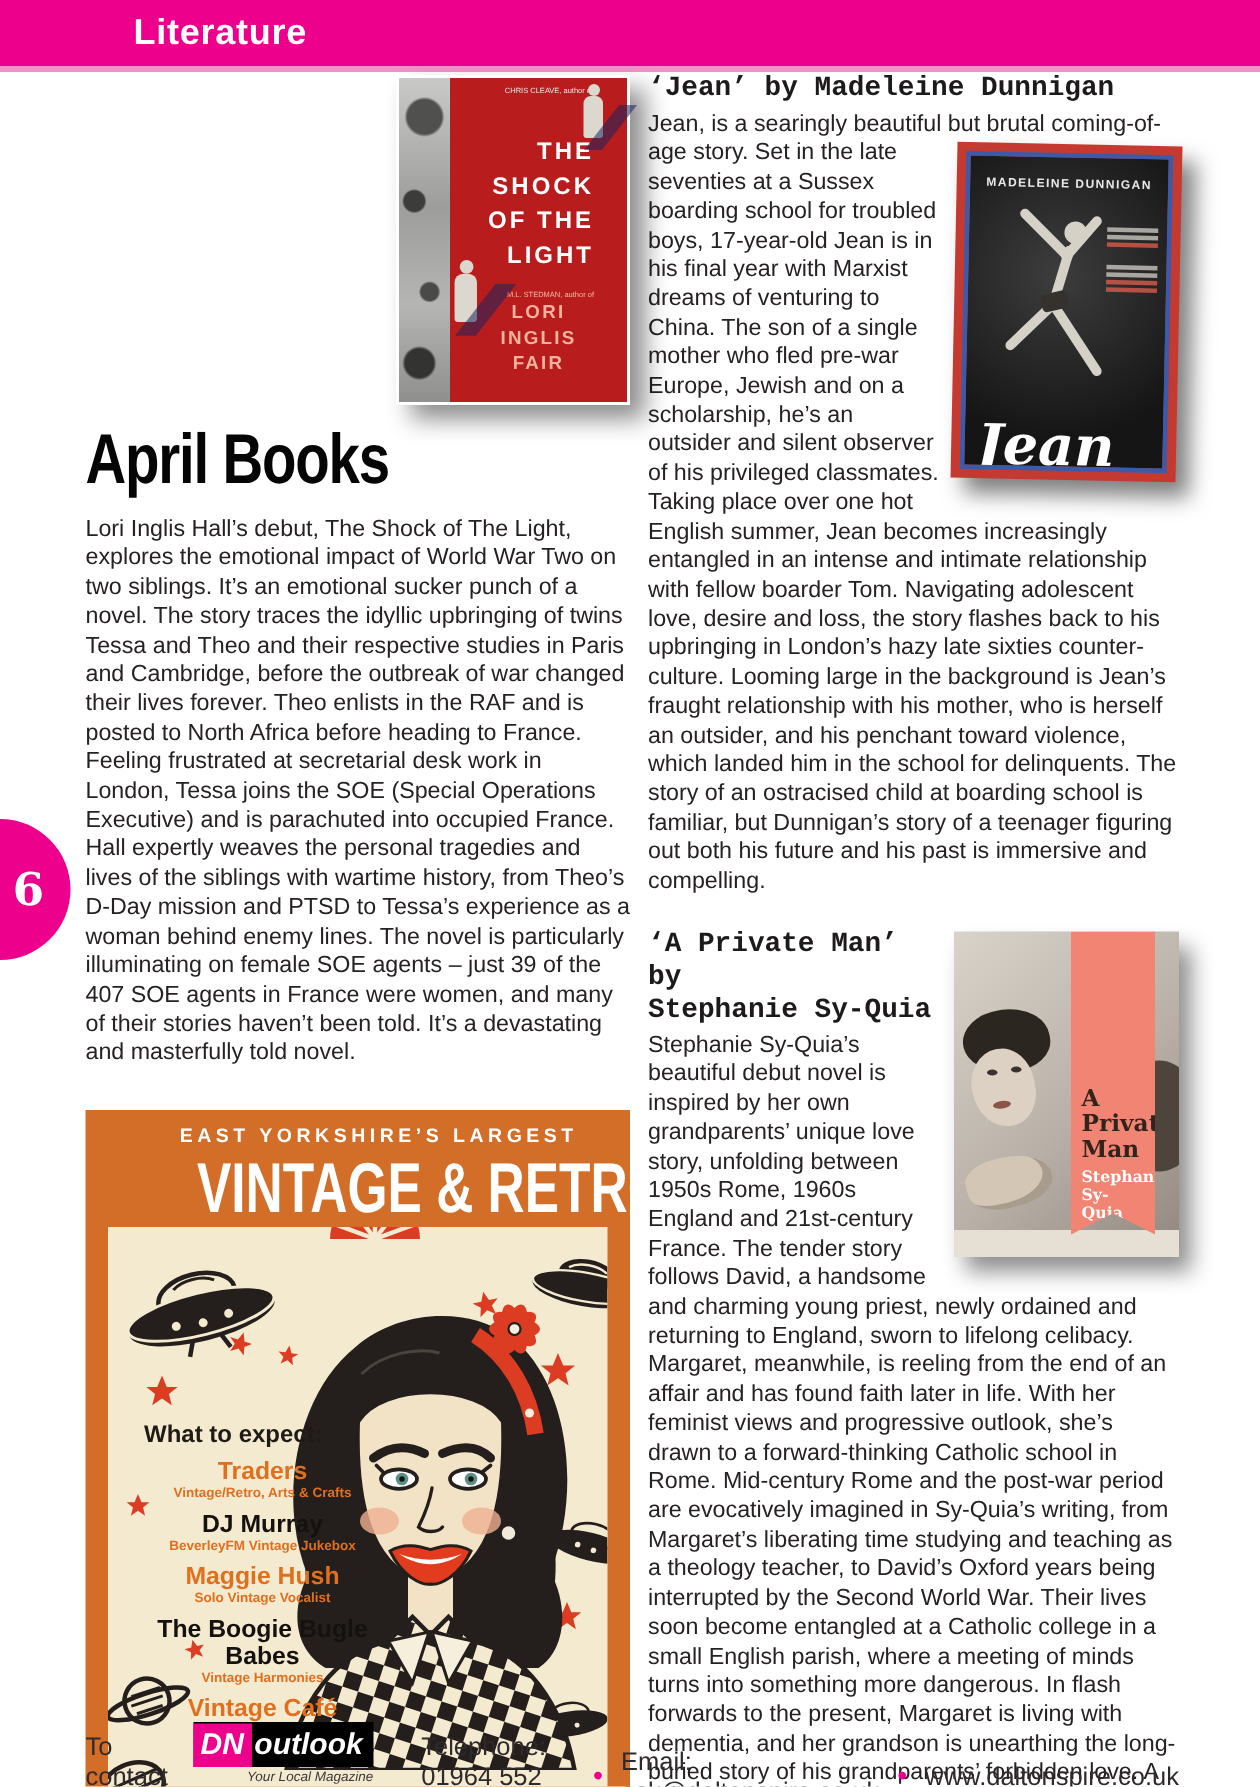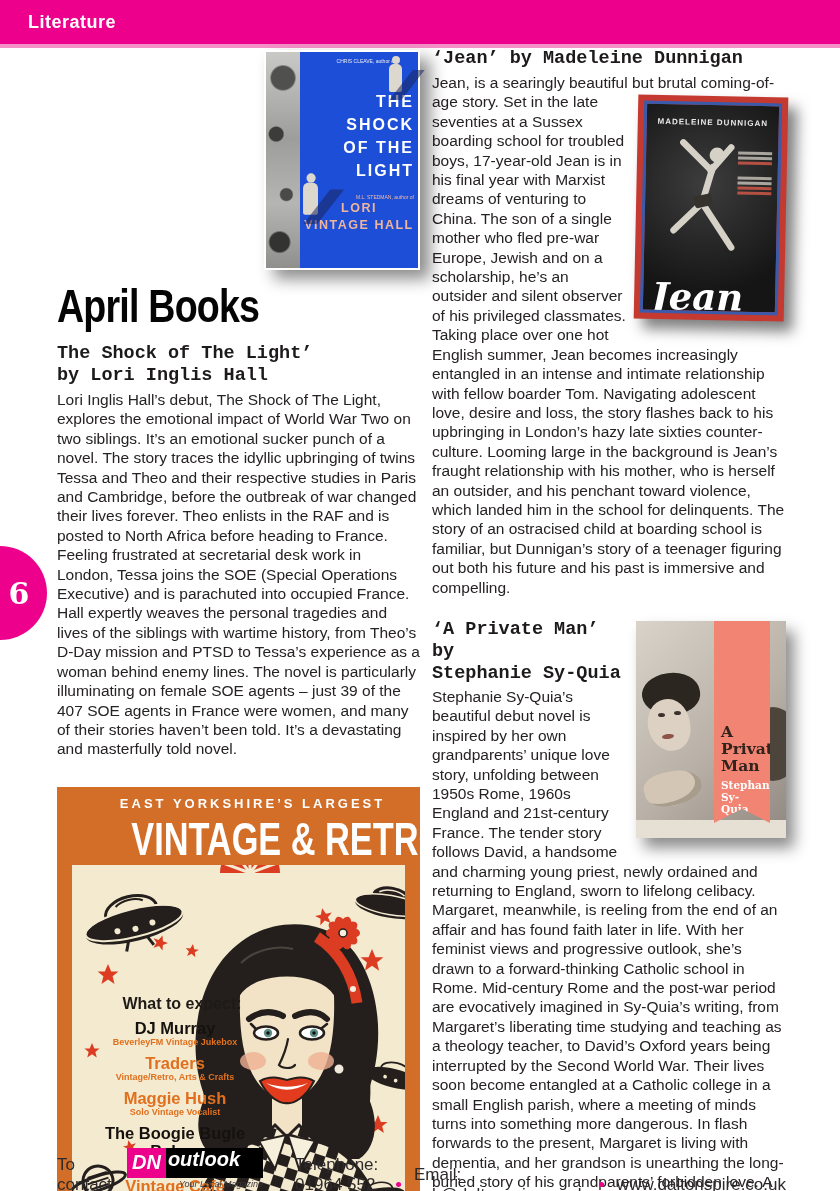--- a/index.html
+++ b/index.html
@@ -5,21 +5,21 @@
   * { margin:0; padding:0; box-sizing:border-box; }
   html,body { width:840px; }
   body {
     width:840px; height:1191px; position:relative; overflow:hidden;
     background:#ffffff; font-family:"Liberation Sans", sans-serif; color:#231f20;
   }
   .page { position:relative; width:840px; height:1191px; }
 
   
   .topbar { position:absolute; left:0; top:0; width:840px; height:44px; background:#EC008C; display:flex; align-items:center; }
-  .topbar-title { color:#fff; font-weight:800; font-size:18px; letter-spacing:.5px; margin-left:28px; }
+  .topbar-title { color:#fff; font-weight:800; font-size:24px; letter-spacing:.5px; margin-left:89px; }
   .topbar-strip { position:absolute; left:0; top:44px; width:840px; height:4px; background:#F590C6; }
 
   
   .page-badge { position:absolute; left:-47px; top:546px; width:94px; height:94px; border-radius:50%; background:#EC008C; display:flex; align-items:center; justify-content:center; }
   .page-badge span { font-family:"DejaVu Serif", serif; color:#fff; font-size:30px; font-weight:700; margin-left:38px; }
 
   
   .content { position:absolute; left:57px; top:48px; width:729px; display:grid; grid-template-columns:363px 354px; column-gap:12px; }
   .body-text { font-size:15.5px; line-height:19.4px; color:#262223; }
   .review-heading { font-size:18.5px; line-height:22px; font-weight:700; color:#1d1a1b;font-family:Liberation Mono, monospace; }
@@ -35,21 +35,21 @@
   
   .cover-shock { width:156px; height:220px; margin:2px 0 8px 10px; background:#fff; padding:2px; box-shadow:10px 9px 15px rgba(0,0,0,.45); display:flex; }
   .shock-strip { width:34px; height:100%;
     background:
       radial-gradient(circle at 50% 12%, #50504e 6%, transparent 7%),
       radial-gradient(circle at 30% 38%, #3c3c3a 5%, transparent 6%),
       radial-gradient(circle at 60% 66%, #4a4a48 4%, transparent 5%),
       radial-gradient(circle at 40% 88%, #333331 5%, transparent 6%),
       linear-gradient(180deg,#c9c9c7,#9d9d9b 40%,#b5b5b3 70%,#8f8f8d);
   }
-  .shock-main { position:relative; flex:1; background:#1d4ed8; display:flex; flex-direction:column; align-items:flex-end; padding:6px 4px; }
+  .shock-main { position:relative; flex:1; background:#b91c1c; display:flex; flex-direction:column; align-items:flex-end; padding:6px 22px; }
   .shock-quote { font-size:5px; line-height:6px; color:#F0B9A2; text-align:center; align-self:center; margin-left:14px; }
   .shock-quote .attr { color:#e8e8ee; }
   .shock-title { margin-top:26px; text-align:right; color:#fff; font-weight:700; font-size:16px; line-height:23px; letter-spacing:2px; }
   .shock-quote2 { margin-top:12px; font-size:5px; line-height:6px; color:#F0B9A2; text-align:right; }
   .shock-author { align-self:center; text-align:center; color:#EFB49B; font-weight:700; font-size:12.5px; line-height:17px; letter-spacing:1.5px; }
   .figure { position:absolute; }
   .figure .head { width:8px; height:8px; border-radius:50%; background:#DDD8CE; margin:0 auto 0; }
   .figure .torso { width:13px; height:28px; background:#DDD8CE; border-radius:5px 5px 2px 2px; }
   .figure::after { content:''; position:absolute; left:12px; top:14px; width:12px; height:30px; background:rgba(26,36,92,.55); transform:skewX(-38deg); }
   .fig-man { right:16px; top:4px; }
@@ -57,21 +57,21 @@
 
   
   .poster { clear:both; position:relative; margin-top:28px; width:363px; height:520px; background:#D26E27; overflow:hidden; }
   .poster-kicker { margin-top:9px; text-align:center; color:#fff; font-weight:700; font-size:13px; letter-spacing:3px; text-transform:uppercase;margin-left:28px; }
   .poster-title { text-align:center; margin-top:0px; height:48px; }
   .poster-title span { display:inline-block; color:#fff; font-weight:800; font-size:47px; letter-spacing:0px; transform:scaleX(.73); transform-origin:50% 50%; white-space:nowrap; }
   .poster-panel { position:absolute; left:15px; top:78px; width:333px; height:392px; background:#F3EAD0; overflow:hidden; }
   .poster-deco { position:absolute; inset:0; }
   .woman-svg { position:absolute; right:-4px; bottom:30px; width:244px; height:330px; }
   .fair-list { position:absolute; left:10px; top:130px; width:186px; text-align:center; }
-  .fair-expect { text-align:center; margin-left:14px; font-size:16px; font-weight:700; color:#1e1a16; margin-bottom:6px; }
+  .fair-expect { text-align:left; margin-left:14px; font-size:16px; font-weight:700; color:#1e1a16; margin-bottom:6px; }
   .fair-item { margin-bottom:7px; }
   .fair-name { font-size:16.5px; line-height:18px; font-weight:700; color:#15110e; }
   .fair-name.accent { color:#E0701E; }
   .fair-detail { font-size:9px; line-height:10px; font-weight:700; color:#E0701E; }
 
   
   .cover-jean { float:right; position:relative; width:150px; height:224px; margin:4px 0 8px 10px; background:#C43A31; padding:6px; box-shadow:9px 10px 14px rgba(0,0,0,.5); transform:rotate(1.2deg); display:block; }
   .jean-inner { position:relative; width:100%; height:100%; border:3px solid #3B5AA9; background:radial-gradient(circle at 45% 38%, #3d3d3d, #151515 75%); overflow:hidden; }
   .jean-author { position:absolute; top:8px; width:100%; text-align:center; color:#e9e9e9; font-size:8px; letter-spacing:1px; font-weight:700; }
   .jean-fig { position:absolute; left:6px; top:18px; width:110px; height:150px; }
@@ -96,21 +96,21 @@
   .pm-author { margin-top:5px; font-family:"DejaVu Serif", serif; font-weight:700; color:#fff; font-size:10.5px; line-height:12px; }
 
   .pm-block { margin-top:22px; }
   .pm-block .review-heading { margin-bottom:2px; }
   .col-right > .review-heading { margin-bottom:3px; }
 
   
   .footer { position:absolute; left:57px; top:1148px; width:729px; display:flex; align-items:flex-start; color:#2e2a2b; }
   .footer-prefix { font-size:17px; margin-top:7px; }
   .logo-wrap { margin-left:12px; display:flex; flex-direction:column; align-items:flex-end; }
-  .logo { background:#000; display:flex; padding-right:23px; height:30px; }
+  .logo { background:#000; display:flex; align-items:center; padding-right:7px; height:30px; }
   .logo-dn { background:#EC008C; color:#fff; font-weight:800; font-style:italic; font-size:20px; padding:3px 5px; }
   .logo-fourteen { color:#fff; font-weight:700; font-style:italic; font-size:20px; margin-left:2px; }
   .logo-tagline { font-size:9px; font-style:italic; color:#3c3839; margin-top:1px; }
   .footer-contacts { display:flex; align-items:center; margin-left:32px; margin-top:7px; font-size:17px; }
   .footer-dot { color:#EC008C; font-size:19px; margin:0 12px; }
   .footer-dot::before { content:'•'; }
 </style>
 </head>
 <body>
 
@@ -145,33 +145,29 @@
             <div>OF THE</div>
             <div>LIGHT</div>
           </div>
           <div class="figure fig-woman">
               <div class="head"></div>
               <div class="torso"></div>
             </div>
           <div class="shock-quote2">M.L. STEDMAN, author of</div>
           <div class="shock-author">
             <div>LORI</div>
-            <div>VINTAGE HALL</div>
+            <div>INGLIS FAIR</div>
           </div>
         </div>
       </aside>
 
       <h1 class="april-title">
         <span>April Books</span>
       </h1>
 
-      <h2 class="review-heading">
-        <span>The Shock of The Light’</span><br>
-        <span>by Lori Inglis Hall</span>
-      </h2>
 
       <p class="body-text">Lori Inglis Hall’s debut, The Shock of The Light, explores the emotional impact of World War Two on two siblings. It’s an emotional sucker punch of a novel. The story traces the idyllic upbringing of twins Tessa and Theo and their respective studies in Paris and Cambridge, before the outbreak of war changed their lives forever. Theo enlists in the RAF and is posted to North Africa before heading to France. Feeling frustrated at secretarial desk work in London, Tessa joins the SOE (Special Operations Executive) and is parachuted into occupied France. Hall expertly weaves the personal tragedies and lives of the siblings with wartime history, from Theo’s D-Day mission and PTSD to Tessa’s experience as a woman behind enemy lines. The novel is particularly illuminating on female SOE agents – just 39 of the 407 SOE agents in France were women, and many of their stories haven’t been told. It’s a devastating and masterfully told novel.</p>
 
       <section class="poster">
         <div class="poster-kicker">East Yorkshire’s Largest</div>
         <div class="poster-title">
           <span>VINTAGE &amp; RETRO FAIR</span>
         </div>
 
         <div class="poster-panel">
@@ -312,26 +308,26 @@
               <ellipse rx="17" ry="7" fill="#DC3D22" transform="rotate(288)"></ellipse>
               <circle r="4" fill="#F6EEDE" stroke="#241F1C" stroke-width="1.5"></circle>
             </g>
 
             <circle cx="172" cy="172" r="5.5" fill="#EFE9DC" stroke="#241F1C" stroke-width="2"></circle>
           </svg>
 
           <div class="fair-list">
             <div class="fair-expect">What to expect:</div>
             <div class="fair-item">
+              <div class="fair-name accent">Traders</div>
+              <div class="fair-detail">Vintage/Retro, Arts &amp; Crafts</div>
+            </div>
+            <div class="fair-item">
               <div class="fair-name">DJ Murray</div>
               <div class="fair-detail">BeverleyFM Vintage Jukebox</div>
-            </div>
-            <div class="fair-item">
-              <div class="fair-name accent">Traders</div>
-              <div class="fair-detail">Vintage/Retro, Arts &amp; Crafts</div>
             </div>
             <div class="fair-item">
               <div class="fair-name accent">Maggie Hush</div>
               <div class="fair-detail">Solo Vintage Vocalist</div>
             </div>
             <div class="fair-item">
               <div class="fair-name">The Boogie Bugle Babes</div>
               <div class="fair-detail">Vintage Harmonies</div>
             </div>
             <div class="fair-item">

